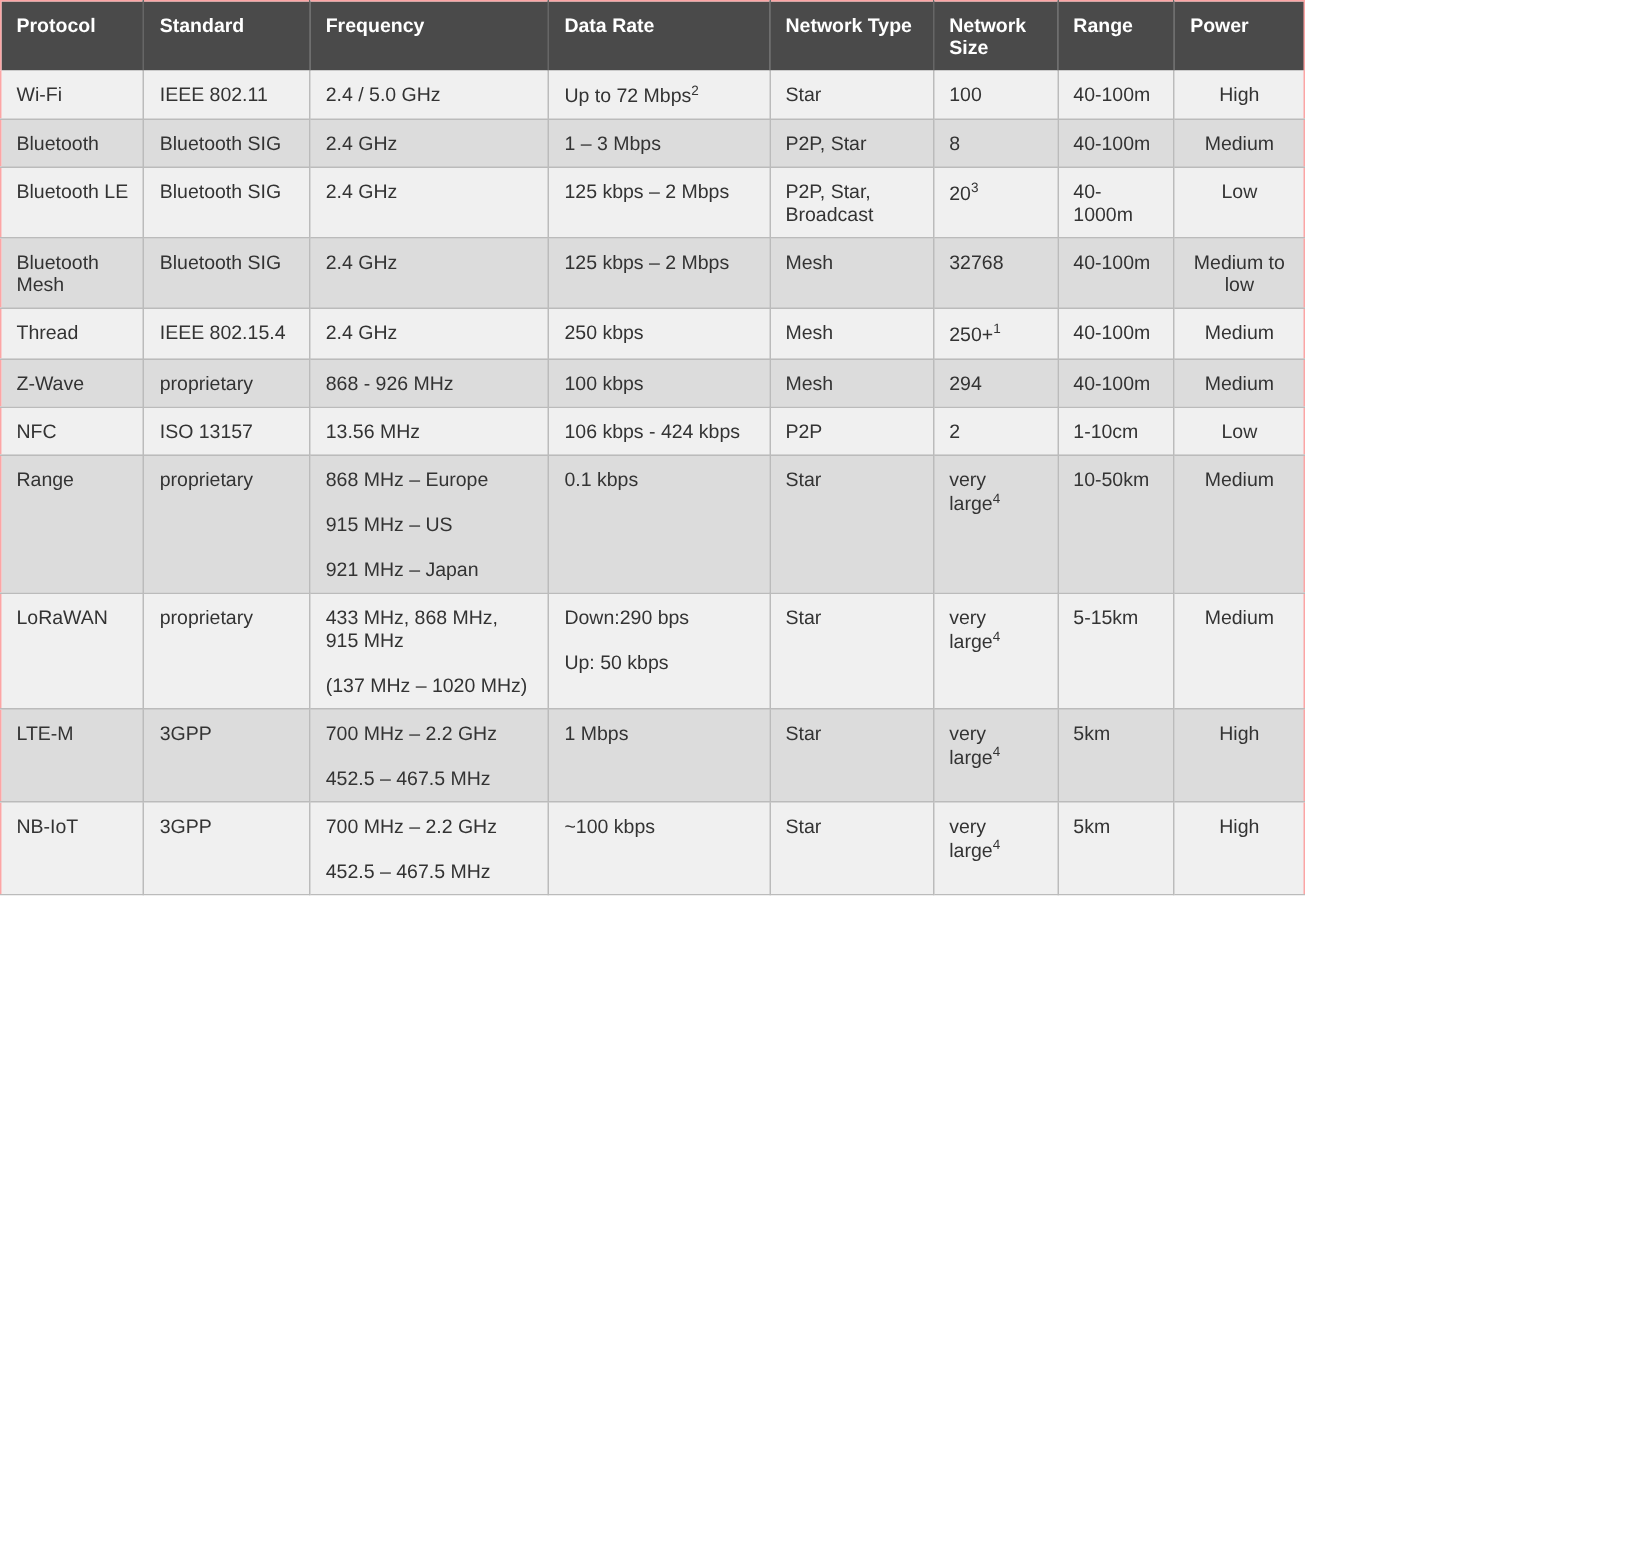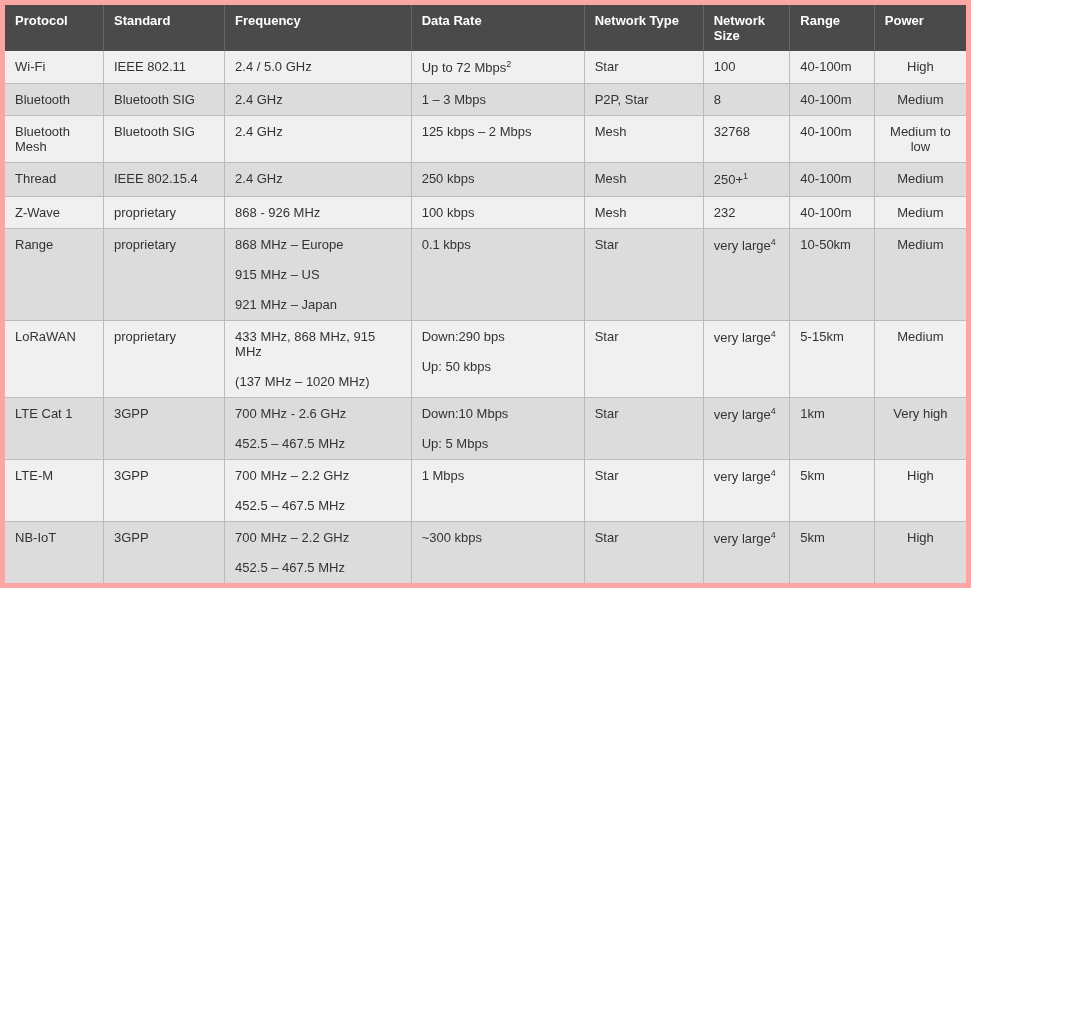--- a/index.html
+++ b/index.html
@@ -2,23 +2,23 @@
 <html><head>
   <meta charset="utf-8">
   <style>
     * { box-sizing: border-box; margin: 0; padding: 0; }
     body {
       font-family: Arial, sans-serif;
       font-size: 13px;
       background: #fff;
     }
     table {
-      width: 971px;
+      width: 870px;
       border-collapse: collapse;
-      border: 5px solid #fca5a5;
+      border: 1px solid #fca5a5;
     }
     thead tr {
       background-color: #4a4a4a;
       color: #fff;
     }
     thead th {
       padding: 8px 10px;
       text-align: left;
       font-weight: bold;
       font-size: 13px;
@@ -85,20 +85,30 @@
         <td>Bluetooth</td>
         <td>Bluetooth SIG</td>
         <td>2.4 GHz</td>
         <td>1 – 3 Mbps</td>
         <td>P2P, Star</td>
         <td>8</td>
         <td>40-100m</td>
         <td>Medium</td>
       </tr>
       <tr>
+        <td>Bluetooth LE</td>
+        <td>Bluetooth SIG</td>
+        <td>2.4 GHz</td>
+        <td>125 kbps – 2 Mbps</td>
+        <td>P2P, Star, Broadcast</td>
+        <td>20<sup>3</sup></td>
+        <td>40-1000m</td>
+        <td>Low</td>
+      </tr>
+      <tr>
         <td>Bluetooth Mesh</td>
         <td>Bluetooth SIG</td>
         <td>2.4 GHz</td>
         <td>125 kbps – 2 Mbps</td>
         <td>Mesh</td>
         <td>32768</td>
         <td>40-100m</td>
         <td>Medium to low</td>
       </tr>
       <tr>
@@ -110,23 +120,33 @@
         <td>250+<sup>1</sup></td>
         <td>40-100m</td>
         <td>Medium</td>
       </tr>
       <tr>
         <td>Z-Wave</td>
         <td>proprietary</td>
         <td>868 - 926 MHz</td>
         <td>100 kbps</td>
         <td>Mesh</td>
-        <td>232</td>
+        <td>294</td>
         <td>40-100m</td>
         <td>Medium</td>
+      </tr>
+      <tr>
+        <td>NFC</td>
+        <td>ISO 13157</td>
+        <td>13.56 MHz</td>
+        <td>106 kbps - 424 kbps</td>
+        <td>P2P</td>
+        <td>2</td>
+        <td>1-10cm</td>
+        <td>Low</td>
       </tr>
       <tr>
         <td>Range</td>
         <td>proprietary</td>
         <td>868 MHz – Europe<br><br>915 MHz – US<br><br>921 MHz – Japan</td>
         <td>0.1 kbps</td>
         <td>Star</td>
         <td>very large<sup>4</sup></td>
         <td>10-50km</td>
         <td>Medium</td>
@@ -135,43 +155,33 @@
         <td>LoRaWAN</td>
         <td>proprietary</td>
         <td>433 MHz, 868 MHz, 915 MHz<br><br>(137 MHz – 1020 MHz)</td>
         <td>Down:290 bps<br><br>Up: 50 kbps</td>
         <td>Star</td>
         <td>very large<sup>4</sup></td>
         <td>5-15km</td>
         <td>Medium</td>
       </tr>
       <tr>
-        <td>LTE Cat 1</td>
-        <td>3GPP</td>
-        <td>700 MHz - 2.6 GHz<br><br>452.5 – 467.5 MHz</td>
-        <td>Down:10 Mbps<br><br>Up: 5 Mbps</td>
-        <td>Star</td>
-        <td>very large<sup>4</sup></td>
-        <td>1km</td>
-        <td>Very high</td>
-      </tr>
-      <tr>
         <td>LTE-M</td>
         <td>3GPP</td>
         <td>700 MHz – 2.2 GHz<br><br>452.5 – 467.5 MHz</td>
         <td>1 Mbps</td>
         <td>Star</td>
         <td>very large<sup>4</sup></td>
         <td>5km</td>
         <td>High</td>
       </tr>
       <tr>
         <td>NB-IoT</td>
         <td>3GPP</td>
         <td>700 MHz – 2.2 GHz<br><br>452.5 – 467.5 MHz</td>
-        <td>~300 kbps</td>
+        <td>~100 kbps</td>
         <td>Star</td>
         <td>very large<sup>4</sup></td>
         <td>5km</td>
         <td>High</td>
       </tr>
     </tbody>
 </table>
 
 </body></html>

